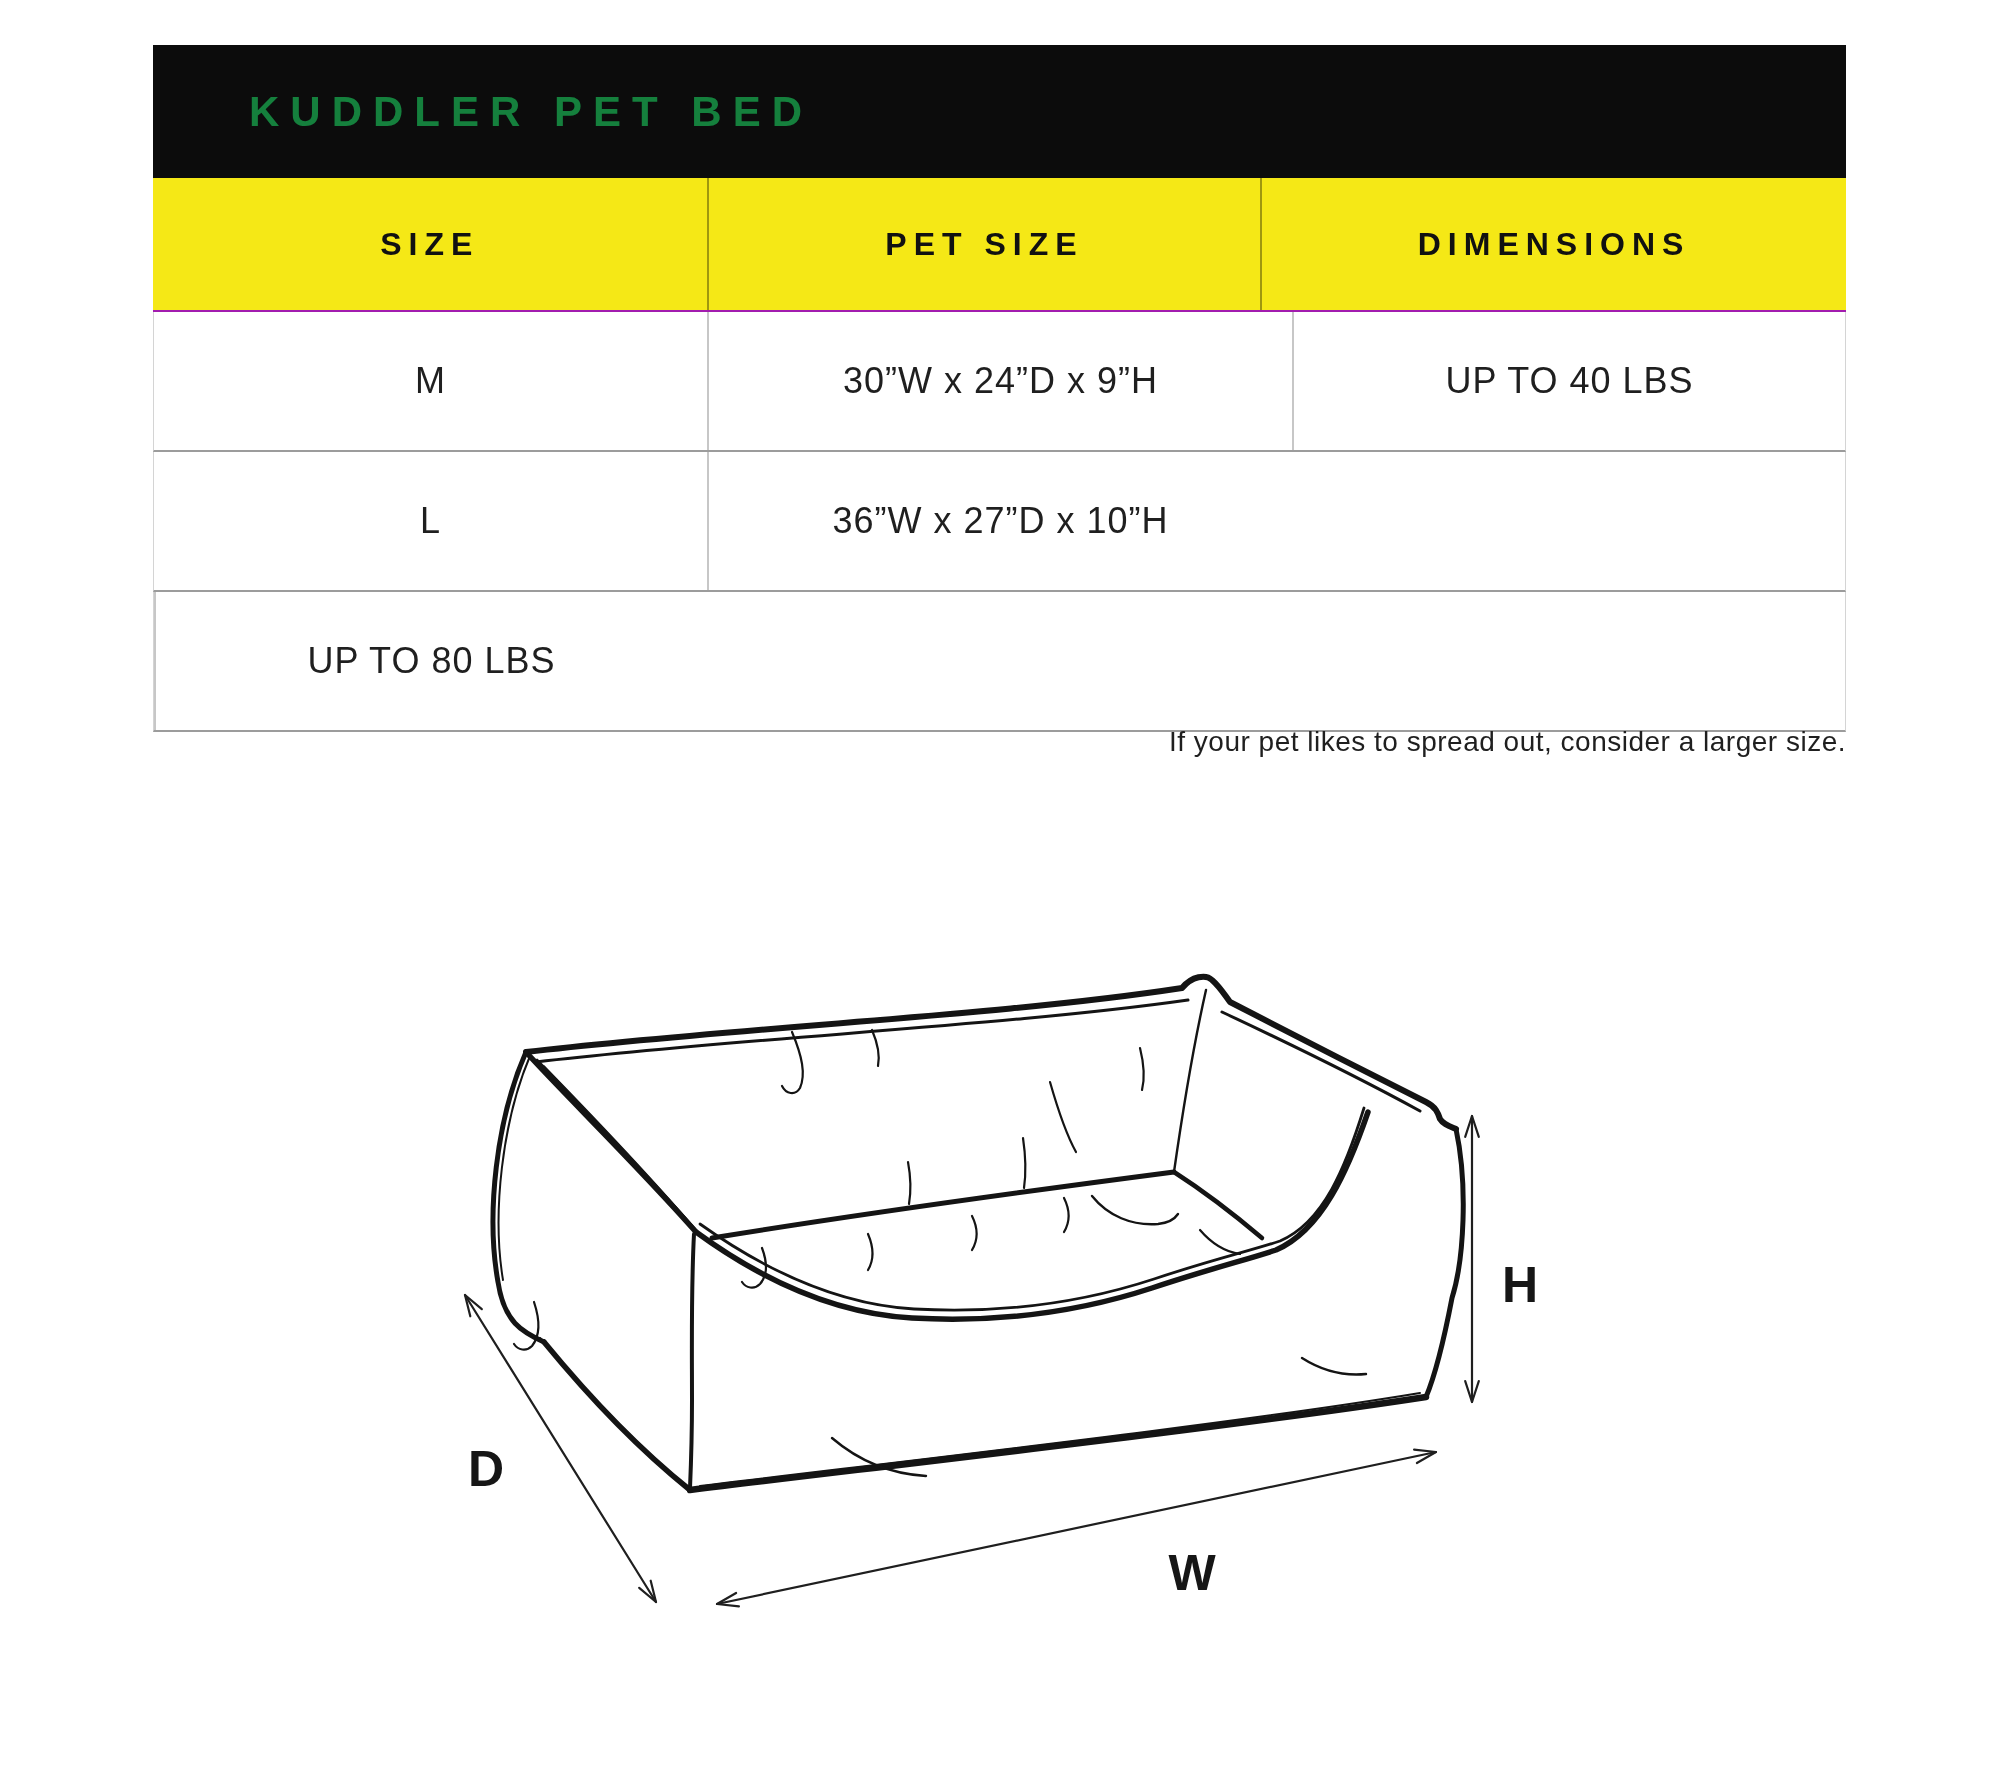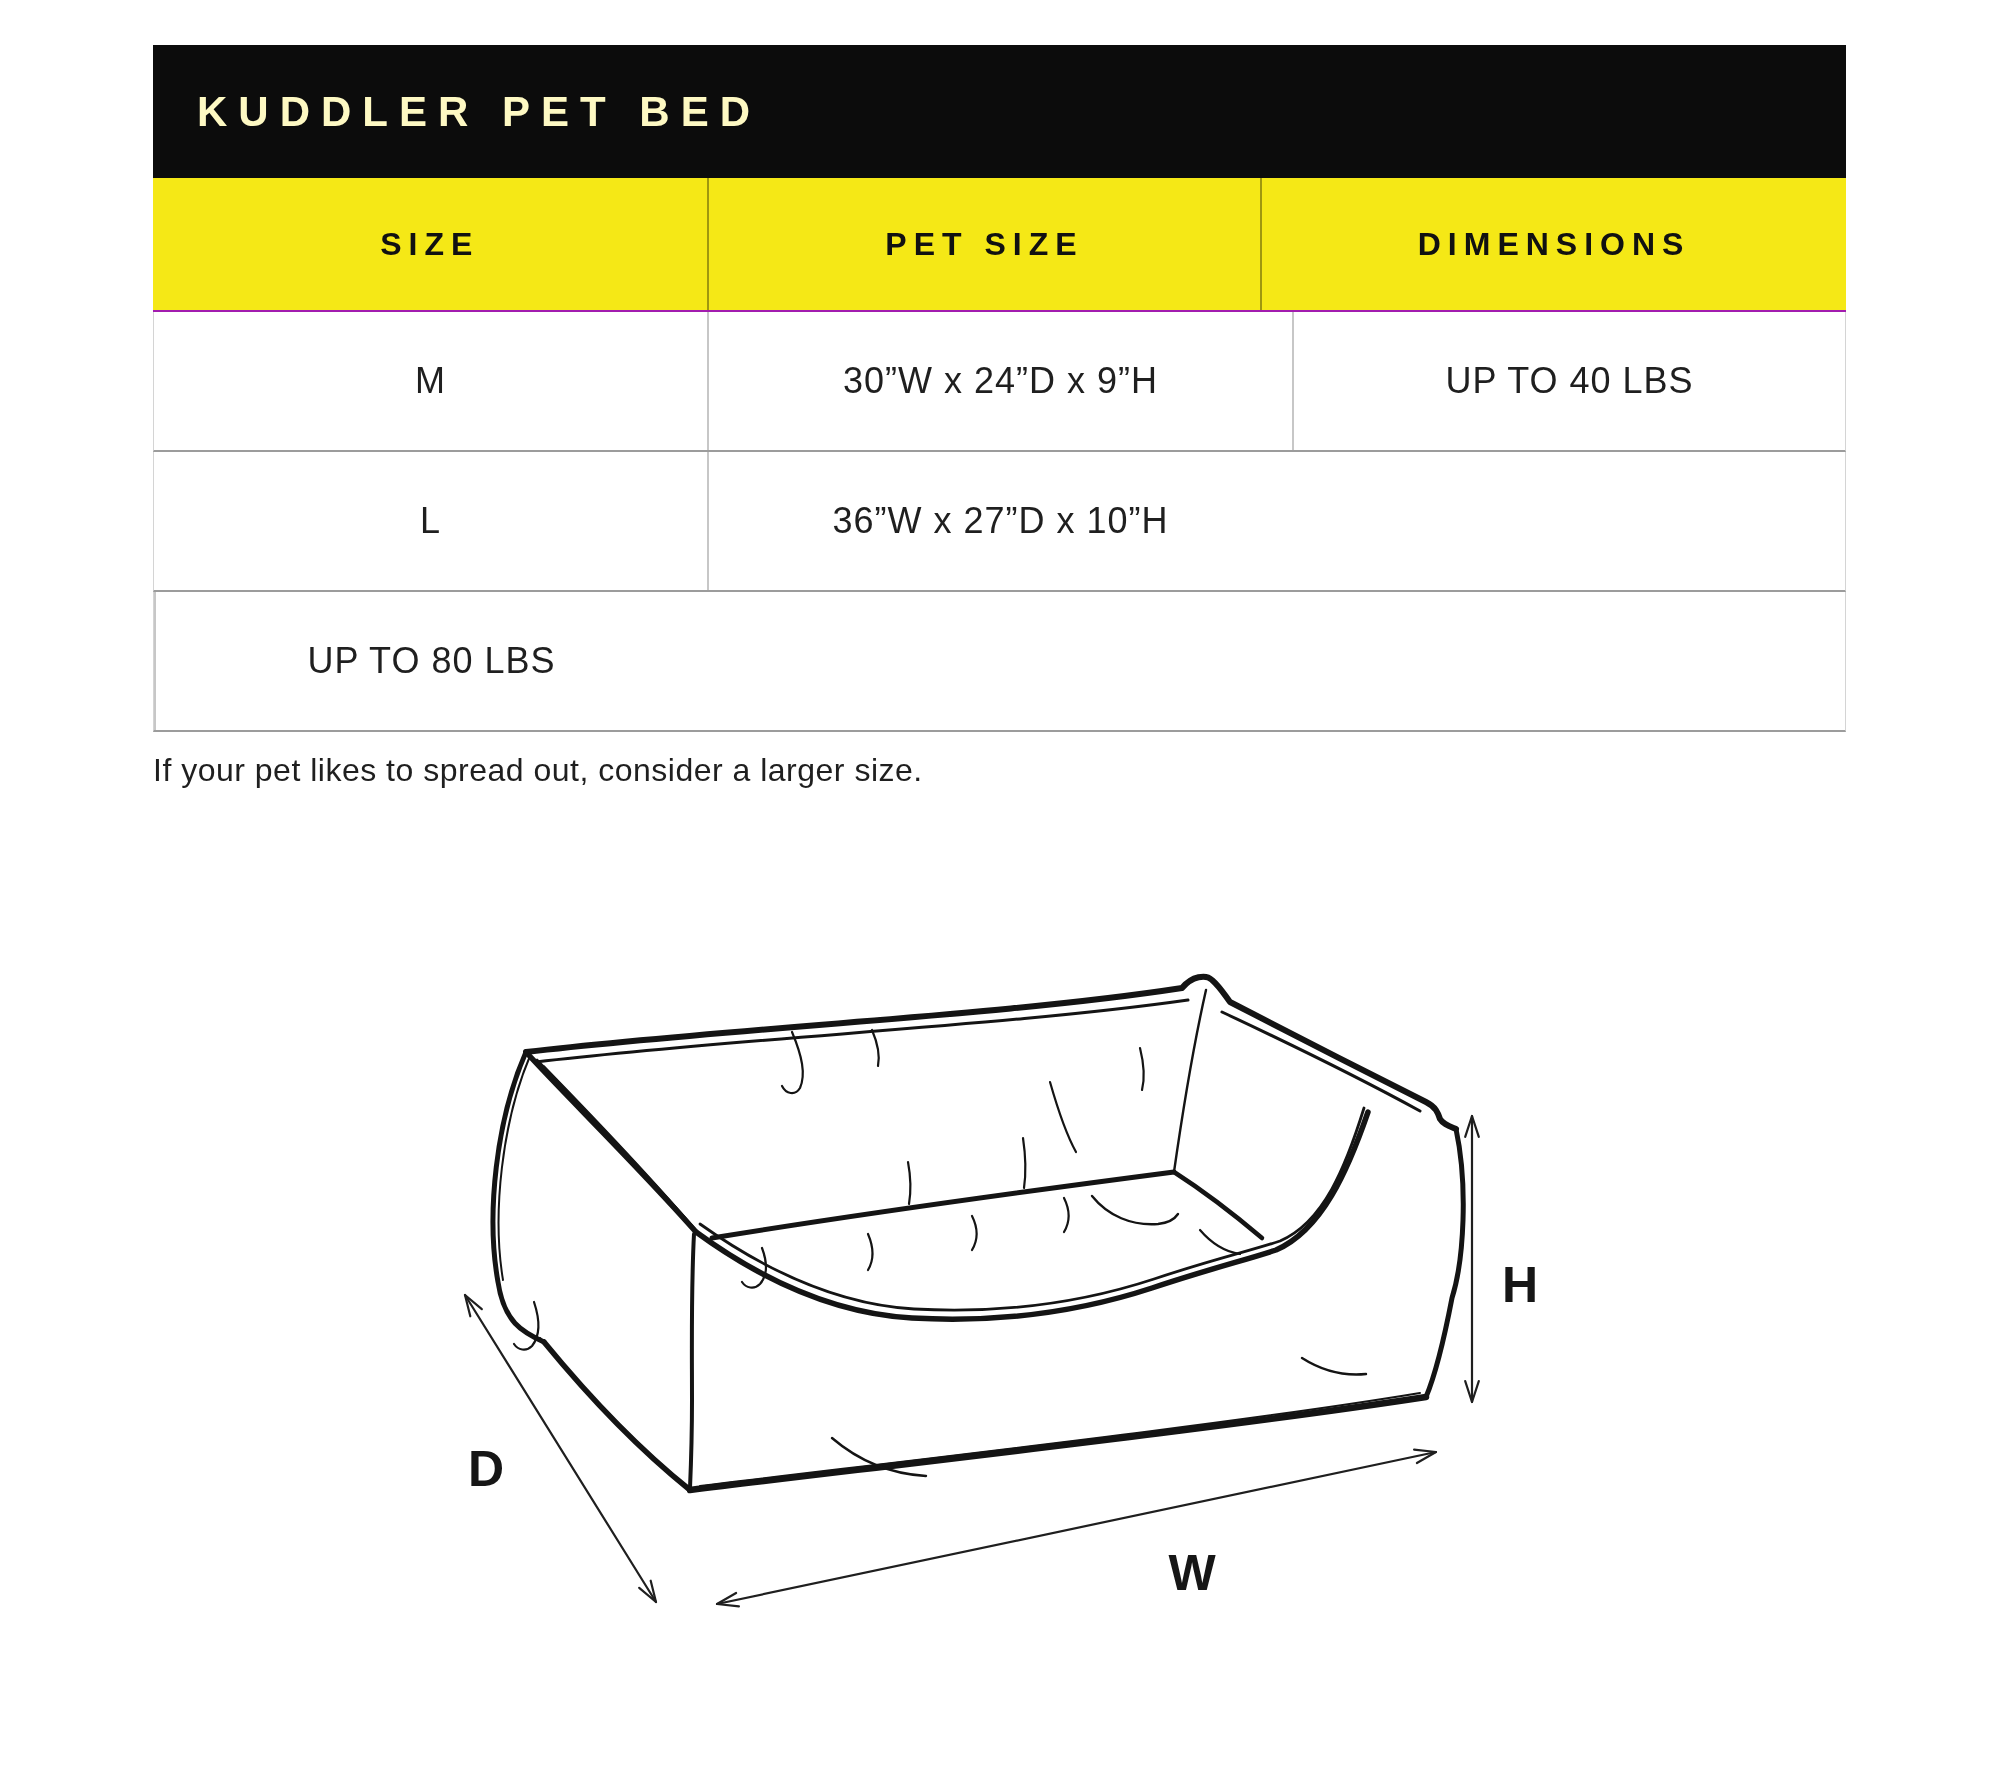--- a/index.html
+++ b/index.html
@@ -12,22 +12,22 @@
     overflow:hidden;
   }
   .size-chart{
     position:absolute;left:153px;top:45px;width:1693px;
   }
   .title-bar{
     height:133px;background:#0c0c0c;
     display:flex;align-items:center;
   }
   .title-bar .title{
-    color:#fef9c3;font-size:42px;font-weight:bold;
-    letter-spacing:11px;padding-left:44px;white-space:nowrap;
+    color:#15803d;font-size:42px;font-weight:bold;
+    letter-spacing:11px;padding-left:96px;white-space:nowrap;
   }
   .hdr-row{
     height:134px;background:#f5e816;
     display:flex;border-bottom:2px solid #a21caf;box-sizing:border-box;
   }
   .hdr-cell{
     display:flex;align-items:center;justify-content:center;
     font-size:32px;font-weight:bold;letter-spacing:7px;color:#111;
     box-sizing:border-box;
   }
@@ -41,22 +41,22 @@
     display:flex;align-items:center;justify-content:center;
     font-size:36px;letter-spacing:1px;color:#1f1f1f;
     box-sizing:border-box;
   }
   .c1{width:32.7%;}
   .c2{width:34.6%;}
   .c3{width:32.7%;}
   .hdr-cell.c2,.hdr-cell.c3{border-left:2px solid rgba(0,0,0,0.35);}
   .cell.c2,.cell.c3{border-left:2px solid rgba(0,0,0,0.22);text-align:right;}
   .note{
-    position:absolute;left:153px;top:752px;width:1693px;
-    text-align:left;font-size:32px;color:#1f1f1f;letter-spacing:0.5px;
+    position:absolute;left:153px;top:726px;width:1693px;
+    text-align:right;font-size:28px;color:#1f1f1f;letter-spacing:0.5px;
   }
   .diagram{
     position:absolute;left:440px;top:930px;width:1140px;height:730px;
   }
   .diagram svg{display:block;width:100%;height:100%;}
   .sk{fill:none;stroke:#141414;stroke-linecap:round;stroke-linejoin:round;}
   .dim{fill:none;stroke:#1f1f1f;stroke-width:2.2;stroke-linecap:round;stroke-linejoin:round;}
   .dim-label{font-family:"Liberation Sans",sans-serif;font-size:50px;font-weight:bold;fill:#161616;}
 </style>
 </head>

